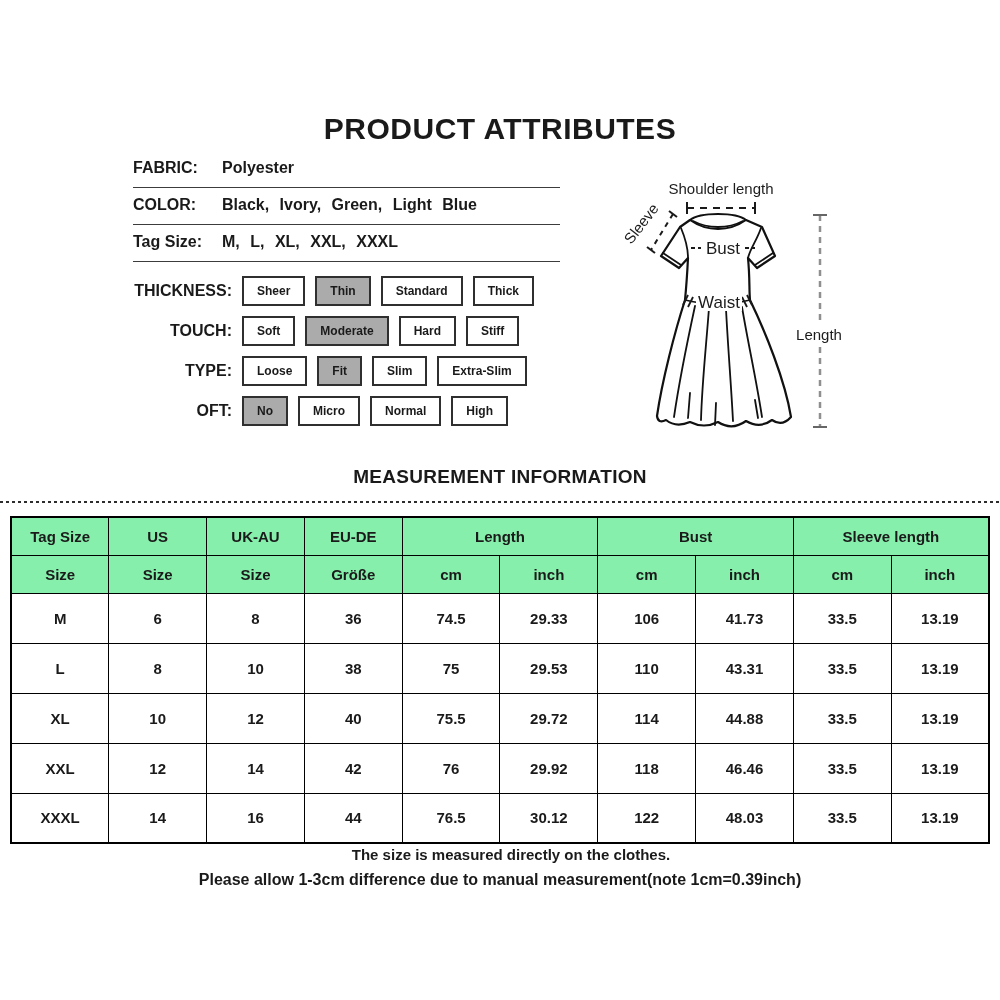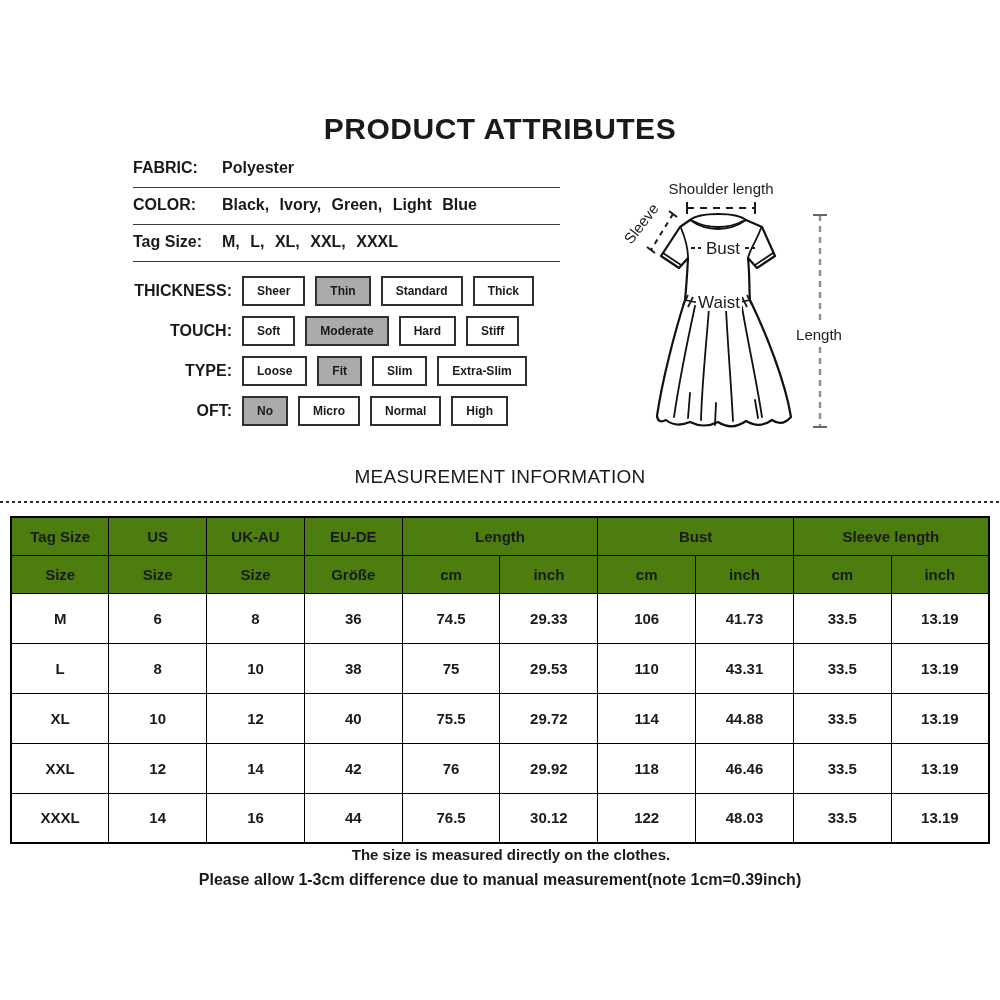--- a/index.html
+++ b/index.html
@@ -29,37 +29,37 @@
     padding:0 13px; font-size:12px; font-weight:700; white-space:nowrap;
   }
   .opt-box.selected { background:#ababab; }
 
   
   .diagram { position:absolute; left:595px; top:168px; width:300px; height:290px; }
 
   
   .section-title {
     position:absolute; top:466px; left:0; width:1000px;
-    text-align:center; font-size:19px; font-weight:400; letter-spacing:.3px;
+    text-align:center; font-size:19px; font-weight:700; letter-spacing:.3px;
   }
   .dotted-divider {
     position:absolute; top:501px; left:0; width:1000px; height:2px;
     background:repeating-linear-gradient(90deg,#2d2d2d 0 3px,transparent 3px 6px);
   }
 
   table.size-table {
     position:absolute; left:10px; top:516px; width:980px;
     border-collapse:collapse; table-layout:fixed;
     border:2px solid #000;
   }
   .size-table th, .size-table td {
     border:1.5px solid #000; text-align:center; vertical-align:middle;
     font-size:15px; font-weight:700; padding:0;
   }
-  .size-table thead th { background:#4d7c0f; height:38px; }
+  .size-table thead th { background:#86efac; height:38px; }
   .size-table tbody td { background:#fff; height:50px; }
 
   .footer-line1 { position:absolute; top:846px; left:0; width:1000px; text-align:center; font-size:15px; font-weight:700;margin-left:11px; }
   .footer-line2 { position:absolute; top:871px; left:0; width:1000px; text-align:center; font-size:16px; font-weight:700; }
 
   svg text { font-family:"Liberation Sans", sans-serif; fill:#1c1c1c; }
 </style>
 </head>
 <body>
 

